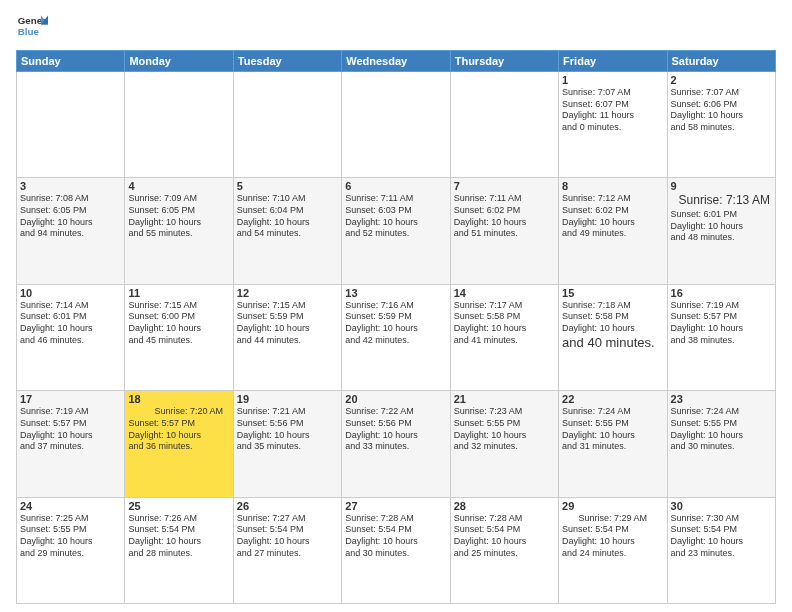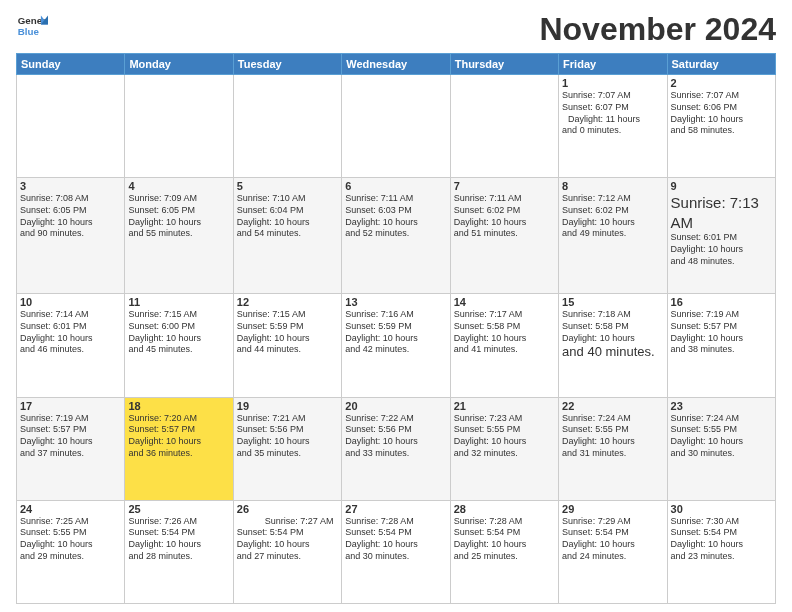--- a/index.html
+++ b/index.html
@@ -88,21 +88,20 @@
   <div class="header">
     <div class="logo">
       <svg class="logo-icon" viewBox="0 0 36 36">
         <text x="2" y="14" font-size="11" font-weight="bold" fill="#333">General</text>
         <text x="2" y="26" font-size="11" font-weight="bold" fill="#4a90d9">Blue</text>
         <polygon points="28,4 36,14 28,14" fill="#4a90d9"></polygon>
         <polygon points="28,14 36,4 36,14" fill="#2a6faf"></polygon>
       </svg>
     </div>
     <div class="title-section">
-      <div class="month-title">November 2024</div>
     </div>
   </div>
 
   <table class="calendar">
     <thead>
       <tr>
         <th>Sunday</th>
         <th>Monday</th>
         <th>Tuesday</th>
         <th>Wednesday</th>
@@ -115,38 +114,38 @@
     <tr>
           <td class="empty"></td>
           <td class="empty"></td>
           <td class="empty"></td>
           <td class="empty"></td>
           <td class="empty"></td>
           <td>
             <span class="day-num">1</span>
             <div style="font-size: 9px; line-height: 1.3;">Sunrise: 7:07 AM</div>
             <div style="font-size: 9px; line-height: 1.3;">Sunset: 6:07 PM</div>
-            <div style="font-size: 9px; line-height: 1.3; margin-left: 6px;">Daylight: 11 hours</div>
+            <div style="font-size: 9px; line-height: 1.3;">Daylight: 11 hours</div>
             <div style="font-size: 9px; line-height: 1.3;">and 0 minutes.</div>
           </td>
           <td>
             <span class="day-num">2</span>
             <div style="font-size: 9px; line-height: 1.3;">Sunrise: 7:07 AM</div>
             <div style="font-size: 9px; line-height: 1.3;">Sunset: 6:06 PM</div>
             <div style="font-size: 9px; line-height: 1.3;">Daylight: 10 hours</div>
             <div style="font-size: 9px; line-height: 1.3;">and 58 minutes.</div>
           </td>
         </tr>
         <tr>
           <td style="background: rgb(245, 245, 245);">
             <span class="day-num">3</span>
             <div style="font-size: 9px; line-height: 1.3;">Sunrise: 7:08 AM</div>
             <div style="font-size: 9px; line-height: 1.3;">Sunset: 6:05 PM</div>
             <div style="font-size: 9px; line-height: 1.3;">Daylight: 10 hours</div>
-            <div style="font-size: 9px; line-height: 1.3;">and 90 minutes.</div>
+            <div style="font-size: 9px; line-height: 1.3;">and 94 minutes.</div>
           </td>
           <td style="background: rgb(245, 245, 245);">
             <span class="day-num">4</span>
             <div style="font-size: 9px; line-height: 1.3;">Sunrise: 7:09 AM</div>
             <div style="font-size: 9px; line-height: 1.3;">Sunset: 6:05 PM</div>
             <div style="font-size: 9px; line-height: 1.3;">Daylight: 10 hours</div>
             <div style="font-size: 9px; line-height: 1.3;">and 55 minutes.</div>
           </td>
           <td style="background: rgb(245, 245, 245);">
             <span class="day-num">5</span>
@@ -171,21 +170,21 @@
           </td>
           <td style="background: rgb(245, 245, 245);">
             <span class="day-num">8</span>
             <div style="font-size: 9px; line-height: 1.3;">Sunrise: 7:12 AM</div>
             <div style="font-size: 9px; line-height: 1.3;">Sunset: 6:02 PM</div>
             <div style="font-size: 9px; line-height: 1.3;">Daylight: 10 hours</div>
             <div style="font-size: 9px; line-height: 1.3;">and 49 minutes.</div>
           </td>
           <td style="background: rgb(245, 245, 245);">
             <span class="day-num">9</span>
-            <div style="font-size: 15px; line-height: 1.3;">Sunrise: 7:13 AM</div>
+            <div style="font-size: 12px; line-height: 1.3; margin-left: 8px;">Sunrise: 7:13 AM</div>
             <div style="font-size: 9px; line-height: 1.3;">Sunset: 6:01 PM</div>
             <div style="font-size: 9px; line-height: 1.3;">Daylight: 10 hours</div>
             <div style="font-size: 9px; line-height: 1.3;">and 48 minutes.</div>
           </td>
         </tr>
         <tr>
           <td>
             <span class="day-num">10</span>
             <div style="font-size: 9px; line-height: 1.3;">Sunrise: 7:14 AM</div>
             <div style="font-size: 9px; line-height: 1.3;">Sunset: 6:01 PM</div>
@@ -238,21 +237,21 @@
         <tr>
           <td style="background: rgb(245, 245, 245);">
             <span class="day-num">17</span>
             <div style="font-size: 9px; line-height: 1.3;">Sunrise: 7:19 AM</div>
             <div style="font-size: 9px; line-height: 1.3;">Sunset: 5:57 PM</div>
             <div style="font-size: 9px; line-height: 1.3;">Daylight: 10 hours</div>
             <div style="font-size: 9px; line-height: 1.3;">and 37 minutes.</div>
           </td>
           <td style="background: #fde047;">
             <span class="day-num">18</span>
-            <div style="font-size: 9px; line-height: 1.3;">Sunrise: 7:20 AM</div>
+            <div style="font-size: 9px; line-height: 1.3; margin-left: 26px;">Sunrise: 7:20 AM</div>
             <div style="font-size: 9px; line-height: 1.3;">Sunset: 5:57 PM</div>
             <div style="font-size: 9px; line-height: 1.3;">Daylight: 10 hours</div>
             <div style="font-size: 9px; line-height: 1.3;">and 36 minutes.</div>
           </td>
           <td style="background: rgb(245, 245, 245);">
             <span class="day-num">19</span>
             <div style="font-size: 9px; line-height: 1.3;">Sunrise: 7:21 AM</div>
             <div style="font-size: 9px; line-height: 1.3;">Sunset: 5:56 PM</div>
             <div style="font-size: 9px; line-height: 1.3;">Daylight: 10 hours</div>
             <div style="font-size: 9px; line-height: 1.3;">and 35 minutes.</div>
@@ -296,42 +295,42 @@
           </td>
           <td>
             <span class="day-num">25</span>
             <div style="font-size: 9px; line-height: 1.3;">Sunrise: 7:26 AM</div>
             <div style="font-size: 9px; line-height: 1.3;">Sunset: 5:54 PM</div>
             <div style="font-size: 9px; line-height: 1.3;">Daylight: 10 hours</div>
             <div style="font-size: 9px; line-height: 1.3;">and 28 minutes.</div>
           </td>
           <td>
             <span class="day-num">26</span>
-            <div style="font-size: 9px; line-height: 1.3; margin-left: 28px;">Sunrise: 7:27 AM</div>
+            <div style="font-size: 9px; line-height: 1.3;">Sunrise: 7:27 AM</div>
             <div style="font-size: 9px; line-height: 1.3;">Sunset: 5:54 PM</div>
             <div style="font-size: 9px; line-height: 1.3;">Daylight: 10 hours</div>
             <div style="font-size: 9px; line-height: 1.3;">and 27 minutes.</div>
           </td>
           <td>
             <span class="day-num">27</span>
             <div style="font-size: 9px; line-height: 1.3;">Sunrise: 7:28 AM</div>
             <div style="font-size: 9px; line-height: 1.3;">Sunset: 5:54 PM</div>
             <div style="font-size: 9px; line-height: 1.3;">Daylight: 10 hours</div>
             <div style="font-size: 9px; line-height: 1.3;">and 30 minutes.</div>
           </td>
           <td>
             <span class="day-num">28</span>
             <div style="font-size: 9px; line-height: 1.3;">Sunrise: 7:28 AM</div>
             <div style="font-size: 9px; line-height: 1.3;">Sunset: 5:54 PM</div>
             <div style="font-size: 9px; line-height: 1.3;">Daylight: 10 hours</div>
             <div style="font-size: 9px; line-height: 1.3;">and 25 minutes.</div>
           </td>
           <td>
             <span class="day-num">29</span>
-            <div style="font-size: 9px; line-height: 1.3;">Sunrise: 7:29 AM</div>
+            <div style="font-size: 9px; line-height: 1.3; text-align: center;">Sunrise: 7:29 AM</div>
             <div style="font-size: 9px; line-height: 1.3;">Sunset: 5:54 PM</div>
             <div style="font-size: 9px; line-height: 1.3;">Daylight: 10 hours</div>
             <div style="font-size: 9px; line-height: 1.3;">and 24 minutes.</div>
           </td>
           <td>
             <span class="day-num">30</span>
             <div style="font-size: 9px; line-height: 1.3;">Sunrise: 7:30 AM</div>
             <div style="font-size: 9px; line-height: 1.3;">Sunset: 5:54 PM</div>
             <div style="font-size: 9px; line-height: 1.3;">Daylight: 10 hours</div>
             <div style="font-size: 9px; line-height: 1.3;">and 23 minutes.</div>

